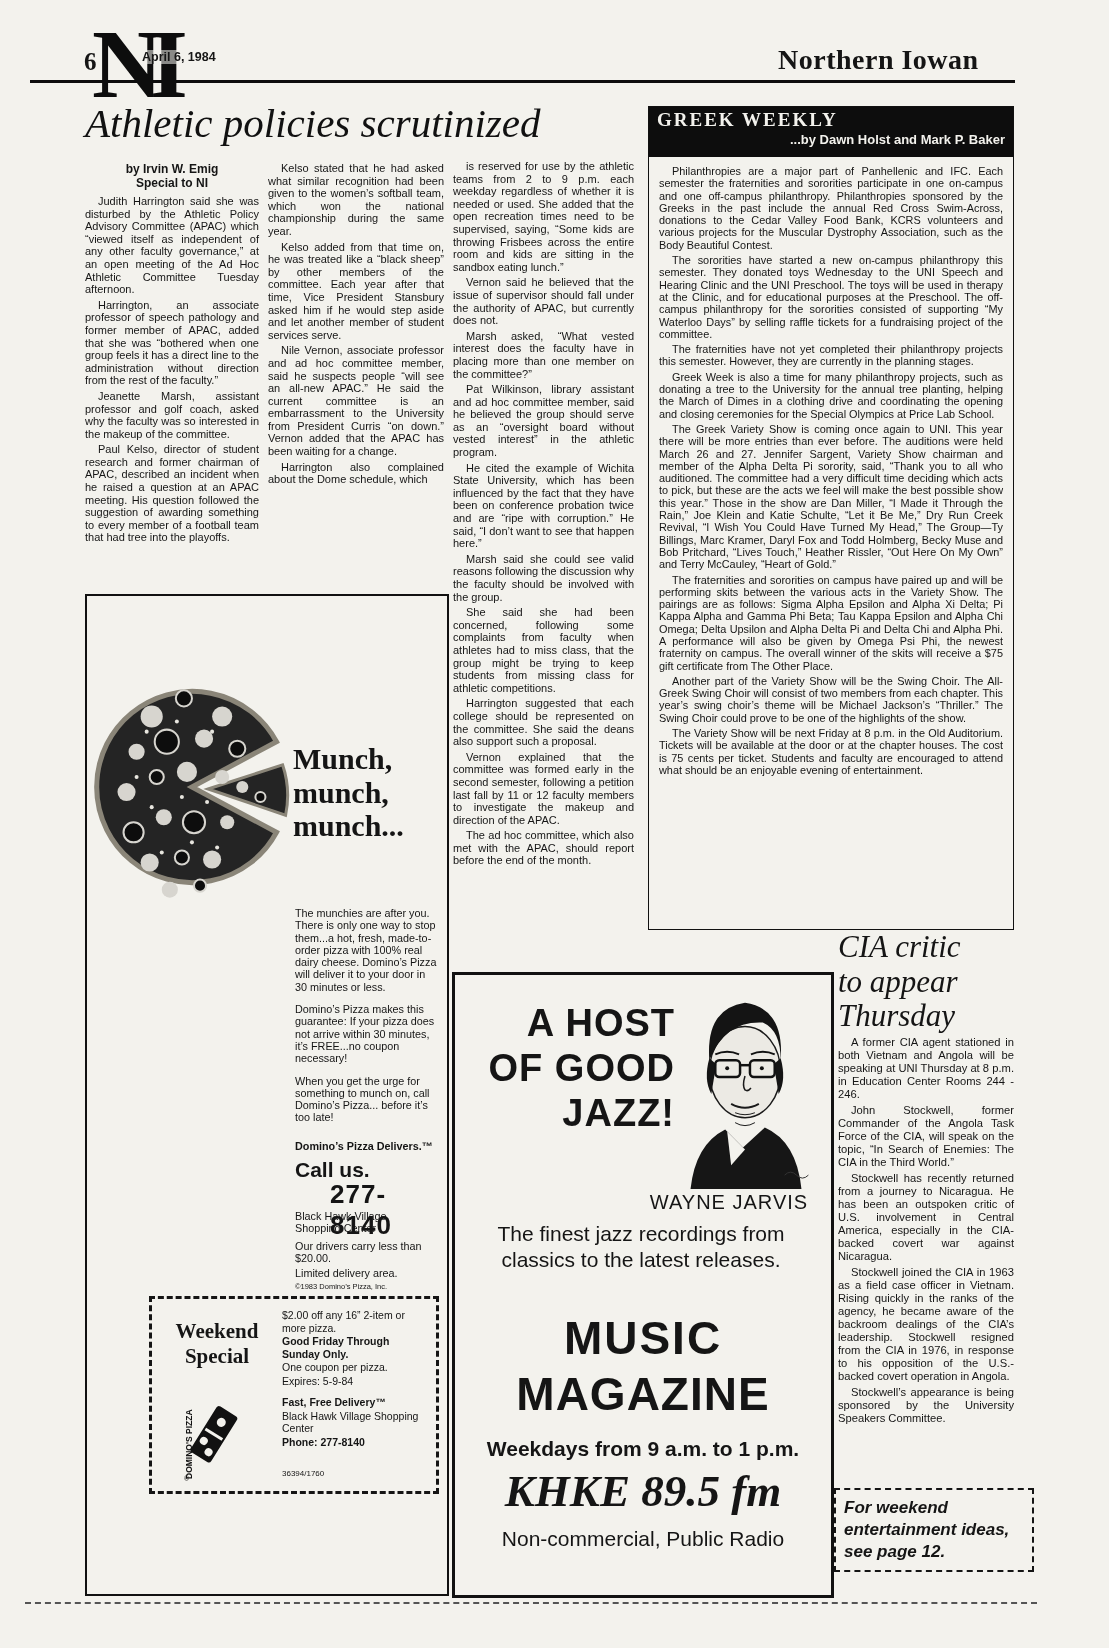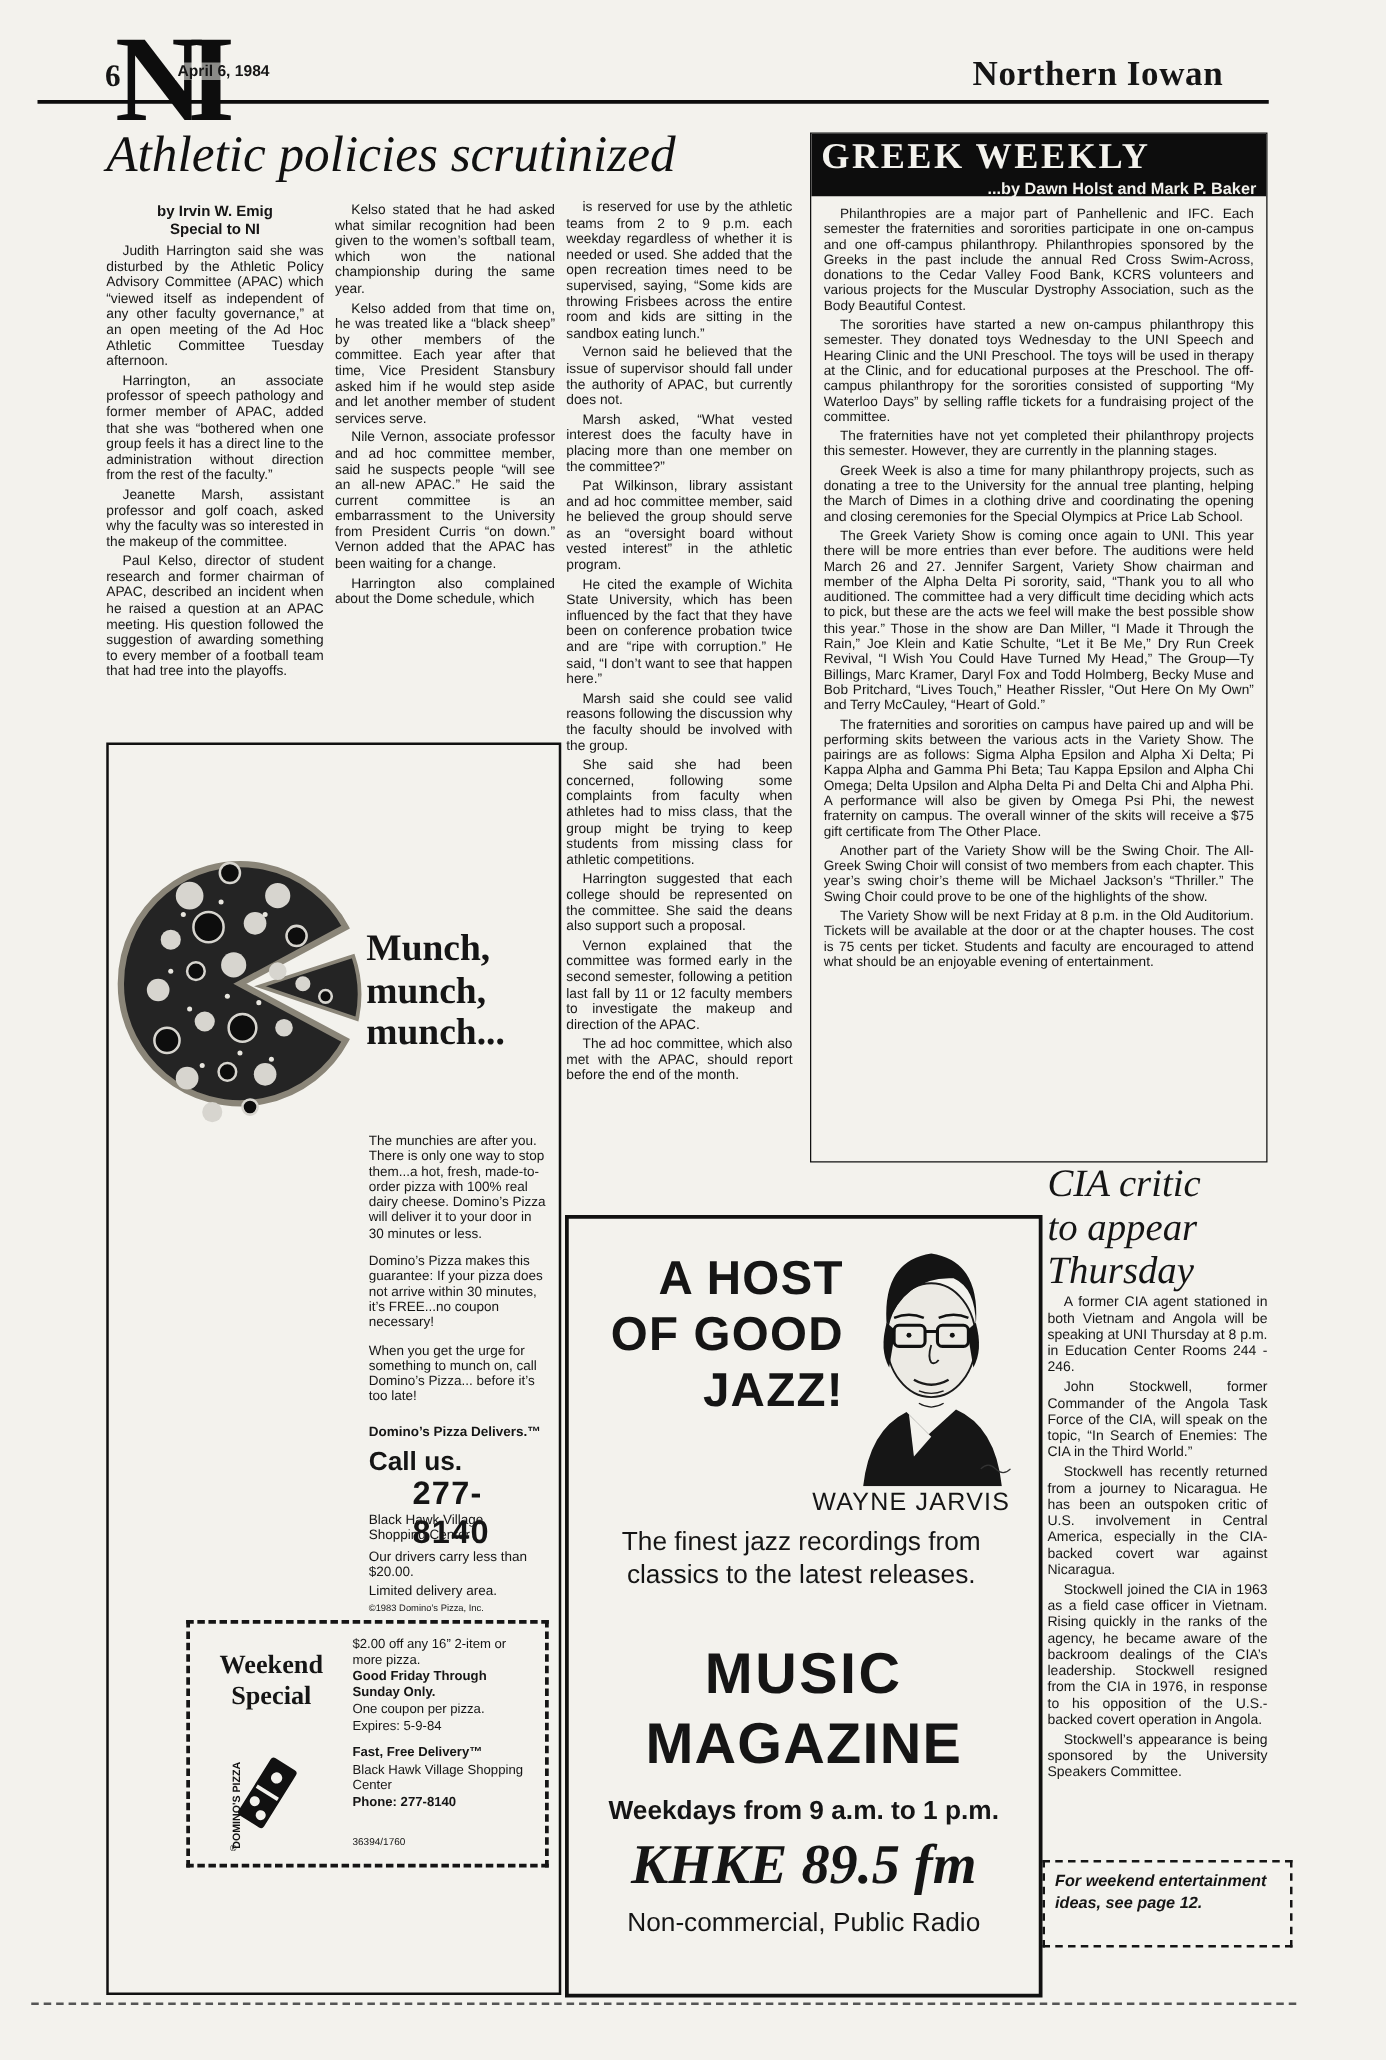--- a/index.html
+++ b/index.html
@@ -21,21 +21,21 @@
   .news-col{font-size:11px;line-height:12.6px;text-align:justify;}
   .body-text p{margin:0 0 3px 0;text-indent:13px;}
   .col1{left:85px;top:162px;width:174px;}
   .col2{left:268px;top:162px;width:176px;}
   .col3{left:453px;top:160px;width:181px;}
   .byline{text-align:center;font-weight:bold;font-size:12px;line-height:14px;margin-bottom:5px;}
 
   
   .greek-box{left:648px;top:106px;width:364px;height:822px;border:1.5px solid #111;overflow:hidden;background:#f3f2ed;}
   .greek-bar{background:#0d0d0d;color:#f3f2ed;padding:2px 8px 4px 8px;height:44px;}
-  .greek-title{font-family:"Liberation Serif",serif;font-weight:bold;font-size:29px;letter-spacing:2px;}
+  .greek-title{font-family:"Liberation Serif",serif;font-weight:bold;font-size:19px;letter-spacing:2px;}
   .greek-byline{text-align:right;font-weight:bold;font-size:13px;margin-top:1px;}
   .greek-body{padding:8px 10px 4px 10px;font-size:10.9px;line-height:12.3px;text-align:justify;}
 
   
   .dominos{left:85px;top:594px;width:360px;height:998px;border:2px solid #111;overflow:hidden;}
   .pizza{left:4px;top:40px;width:212px;height:302px;}
   .munch{left:206px;top:146px;font-family:"Liberation Serif",serif;font-weight:bold;font-size:30px;line-height:1.12;}
   .munch-copy{left:208px;top:311px;width:142px;font-size:10.8px;line-height:12.3px;}
   .munch-copy p{margin:0 0 10px 0;}
   .delivers{left:208px;top:544px;width:142px;font-size:10.8px;font-weight:bold;}
@@ -69,21 +69,21 @@
            font-style:italic;font-weight:bold;font-size:45px;}
   .station-type{left:0;top:552px;width:100%;text-align:center;font-size:21px;}
 
   
   .cia-headline{left:838px;top:930px;width:150px;font-family:"Liberation Serif",serif;font-style:italic;
                 font-size:31px;line-height:1.12;}
   .cia-body{left:838px;top:1036px;width:176px;font-size:11.2px;line-height:13px;text-align:justify;}
 
   
   .footer-box{left:834px;top:1488px;width:180px;min-height:52px;border:2px dashed #151515;
-              padding:7px 8px;font-style:italic;font-weight:bold;font-size:13px;line-height:1.3;}
+              padding:7px 8px;font-style:italic;font-weight:bold;font-size:17px;line-height:1.3;}
   .bottom-tear{left:25px;top:1602px;width:1012px;border-top:2px dashed #555;}
 </style>
 </head>
 <body>
 
 <div class="page">
 
   <div class="abs rule-top"></div>
   <div class="abs ni-logo">NI</div>
   <div class="abs page-num">6</div>

